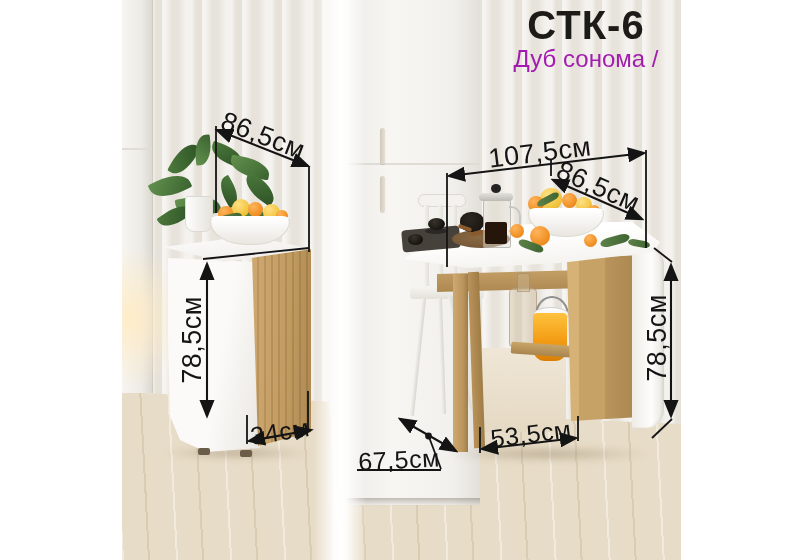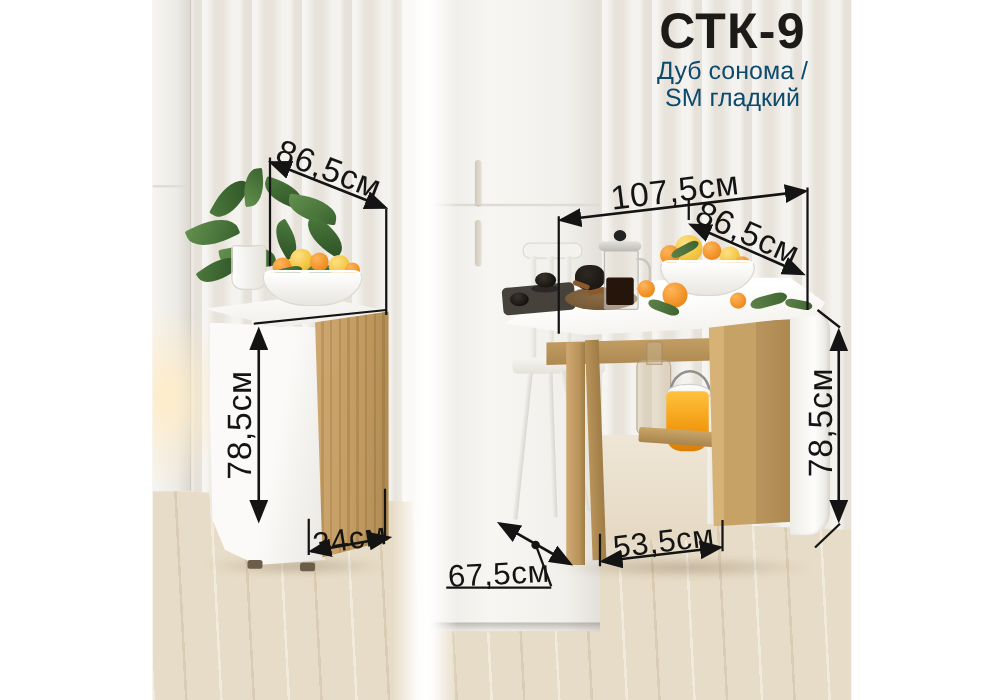--- a/index.html
+++ b/index.html
@@ -87,21 +87,21 @@
   #press-lid{left:357px;top:193px;width:34px;height:8px;background:linear-gradient(180deg,#e3e1dc,#bcbab5);border-radius:4px;}
   #press-knob{left:369px;top:184px;width:10px;height:9px;background:#222;border-radius:50%;}
   #press-handle{left:387px;top:206px;width:10px;height:22px;border:2px solid #c9c7c2;border-left:none;border-radius:0 10px 10px 0;}
   
   #dims{position:absolute;left:0;top:0;width:800px;height:560px;z-index:30;pointer-events:none;}
   .dim-label{position:absolute;z-index:31;color:#141414;white-space:nowrap;letter-spacing:.5px;font-size:27px;}
   .dim-label.sm{font-size:25px;}
   
   #title{position:absolute;left:486px;top:4px;width:200px;z-index:32;text-align:center;color:#1d1b18;}
   #title .model{font-size:40px;font-weight:bold;letter-spacing:1px;line-height:1.05;}
-  #title .finish{font-size:20px;font-weight:400;color:#0c4a6e;line-height:1.12;}
+  #title .finish{font-size:24px;font-weight:400;color:#a21caf;line-height:1.12;}
 </style>
 </head>
 <body>
 
 <div id="canvas">
   <div id="photo">
     <div class="abs" id="floor"></div>
     <div class="abs" id="cab-left"></div>
     <div class="abs" id="cab-left-seam"></div>
     <div class="abs" id="warm-glow"></div>
@@ -235,17 +235,16 @@
   <div class="dim-label" style="left:263px;top:136px;transform:translate(-50%,-50%) rotate(21deg);">86,5см</div>
   <div class="dim-label" style="left:192px;top:340px;transform:translate(-50%,-50%) rotate(-90deg);">78,5см</div>
   <div class="dim-label sm" style="left:280px;top:432px;transform:translate(-50%,-50%) rotate(-9deg);">34см</div>
   <div class="dim-label" style="left:540px;top:153px;transform:translate(-50%,-50%) rotate(-7deg);">107,5см</div>
   <div class="dim-label" style="left:598px;top:187px;transform:translate(-50%,-50%) rotate(24deg);">86,5см</div>
   <div class="dim-label" style="left:657px;top:338px;transform:translate(-50%,-50%) rotate(-90deg);">78,5см</div>
   <div class="dim-label sm" style="left:531px;top:434px;transform:translate(-50%,-50%) rotate(-7deg);">53,5см</div>
   <div class="dim-label sm" style="left:399px;top:460px;transform:translate(-50%,-50%) rotate(-3deg);">67,5см</div>
 
   <div id="title">
-    <div class="model">СТК-9</div>
+    <div class="model">СТК-6</div>
     <div class="finish">Дуб сонома /</div>
-    <div class="finish">SM гладкий</div>
   </div>
 </div>
 
 </body></html>

